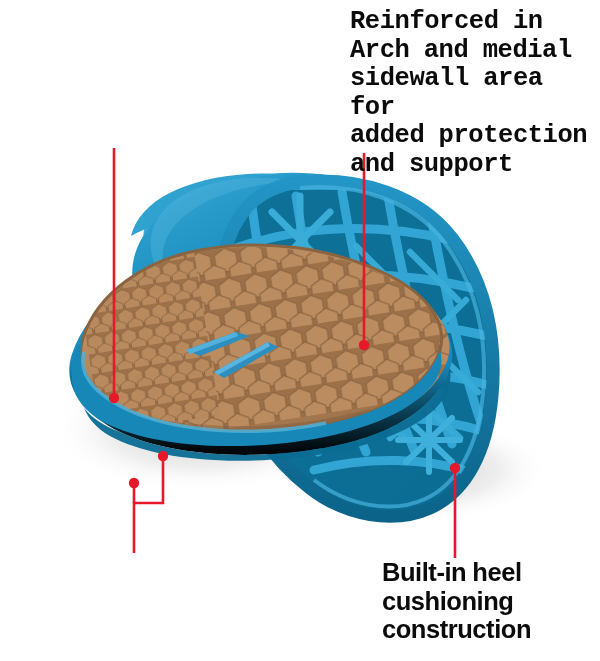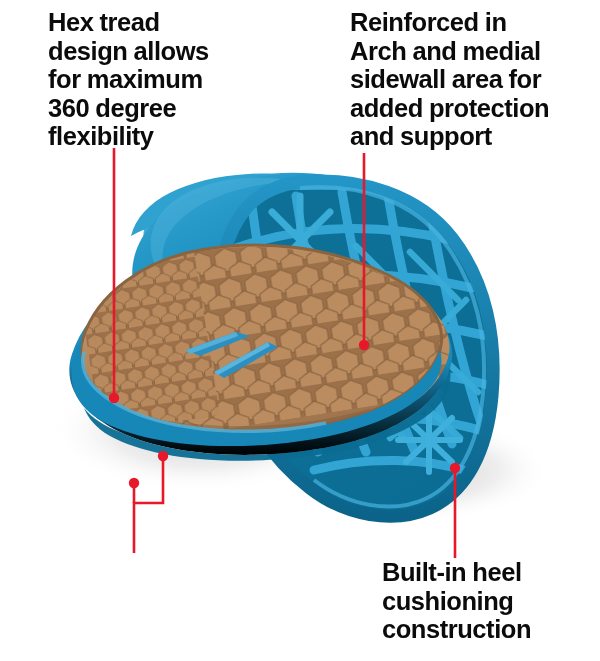--- a/index.html
+++ b/index.html
@@ -23,21 +23,21 @@
     position:absolute;
     font-weight:700;
     font-size:25.5px;
     line-height:28.5px;
     letter-spacing:-0.45px;
     color:#0b0b0b;
     white-space:pre-line;
     word-spacing:-0.5px;
   }
   .c-tl{left:48px;  top:8px;   width:260px;}
-  .c-tr{left:350px; top:8px;   width:250px;}
+  .c-tr{left:350px; top:8px;   width:250px;font-family:Liberation Mono, monospace;}
   .c-bl{left:48px;  top:558px; width:250px;}
   .c-br{left:382px; top:558px; width:220px;}
 
   
   #leaders{position:absolute;left:0;top:0;width:600px;height:661px;}
 </style>
 </head>
 <body>
 
 <div id="stage">
@@ -285,25 +285,20 @@
         <circle cx="163" cy="456" r="5.2" stroke="none"></circle>
       </g>
 
       <g>
         <line x1="455" y1="558" x2="455" y2="468"></line>
         <circle cx="455" cy="468" r="5.2" stroke="none"></circle>
       </g>
     </g>
   </svg>
 
-  <div class="callout c-tl">Hex tread
-design allows
-for maximum
-360 degree
-flexibility</div>
 
   <div class="callout c-tr">Reinforced in
 Arch and medial
 sidewall area for
 added protection
 and support</div>
 
 
   <div class="callout c-br">Built-in heel
 cushioning

